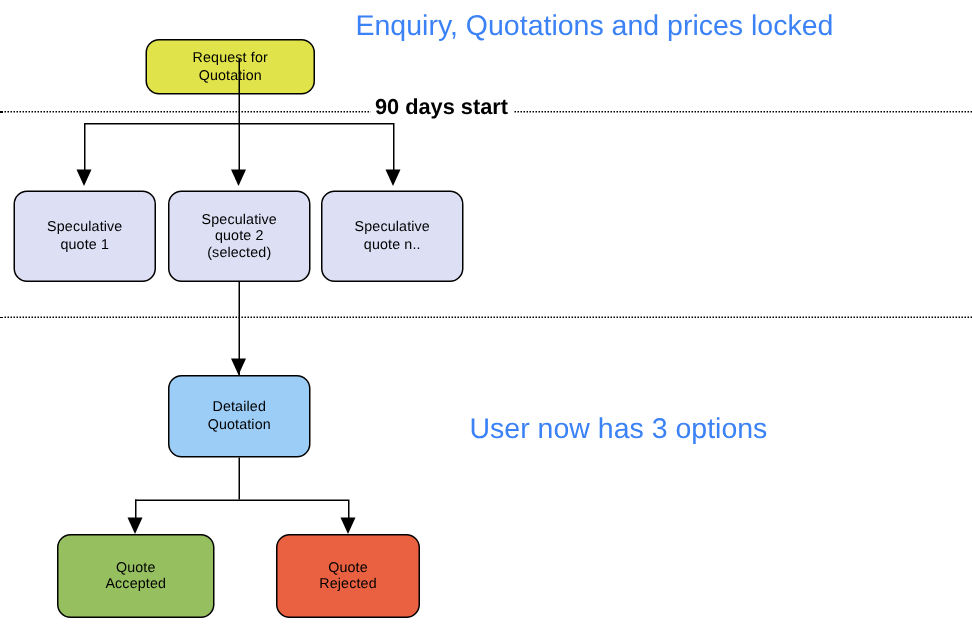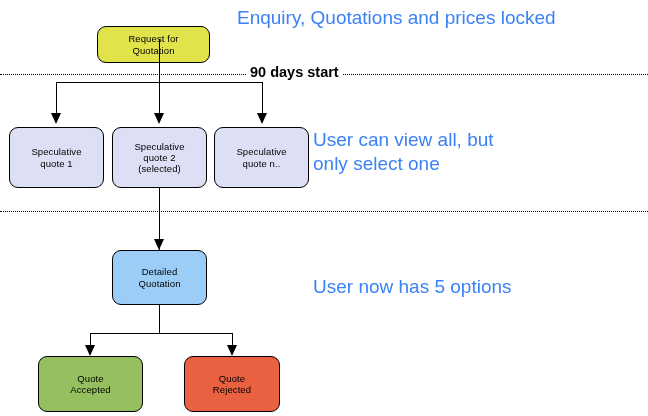--- a/index.html
+++ b/index.html
@@ -122,18 +122,16 @@
   <div class="arrowhead" style="left:227px;top:345px;"></div>
 
   <div class="node accepted" style="left:38px;top:356px;width:105px;height:56px;">Quote
 Accepted</div>
 
   <div class="node rejected" style="left:184px;top:356px;width:96px;height:56px;">Quote
 Rejected</div>
 
   <div class="note" style="left:237px;top:6px;">Enquiry, Quotations and prices locked</div>
 
-  <div class="note" style="left:313px;top:128px;">User can view all, but
-only select one</div>
 
-  <div class="note" style="left:313px;top:275px;">User now has 5 options</div>
+  <div class="note" style="left:313px;top:275px;">User now has 3 options</div>
 
 </div>
 
 </body></html>

